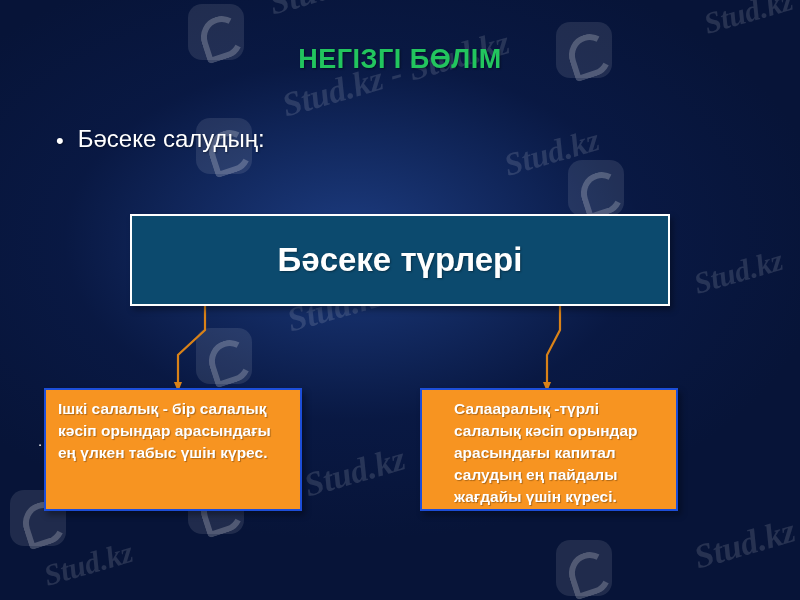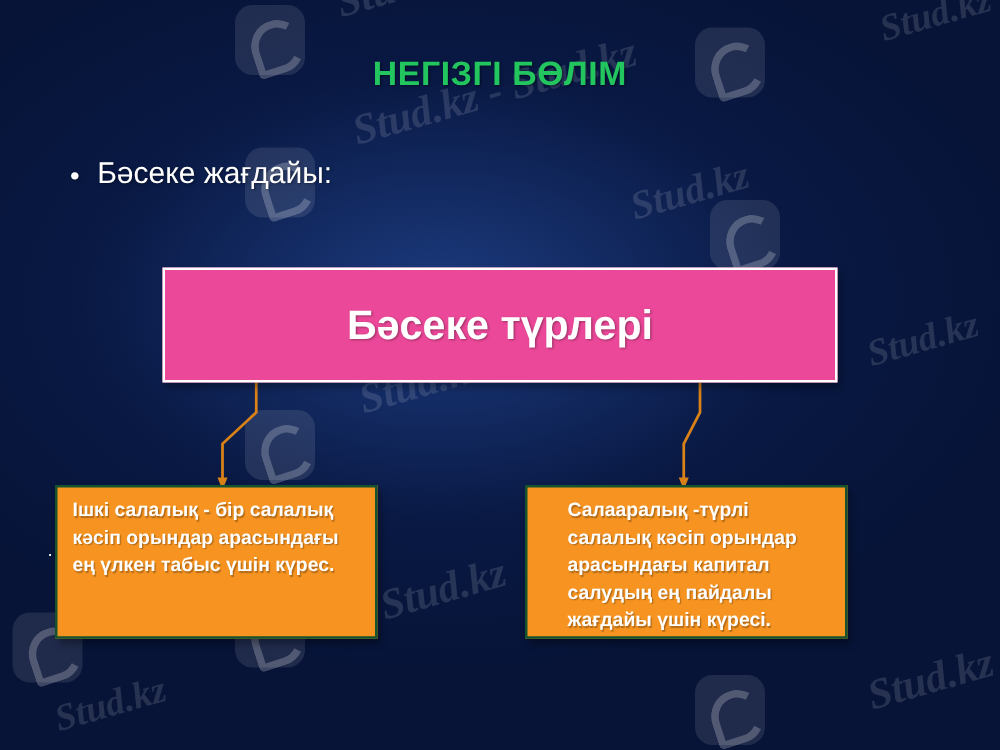--- a/index.html
+++ b/index.html
@@ -96,39 +96,39 @@
     top: 5px;
   }
 
   
   .node-main {
     position: absolute;
     left: 130px;
     top: 214px;
     width: 540px;
     height: 92px;
-    background: #ec4899;
+    background: #0c4a6e;
     border: 2px solid #ffffff;
     box-sizing: border-box;
     display: flex;
     align-items: center;
     justify-content: center;
     box-shadow: 3px 4px 6px rgba(0,0,0,0.35);
   }
   .node-main span {
     color: #ffffff;
     font-size: 33px;
     font-weight: bold;
     text-shadow: 1px 1px 2px rgba(0,0,0,0.35);
   }
 
   .node-sub {
     position: absolute;
     background: #f79421;
-    border: 2px solid #14532d;
+    border: 2px solid #1d4ed8;
     box-sizing: border-box;
     box-shadow: 3px 4px 6px rgba(0,0,0,0.35);
     color: #ffffff;
     font-size: 15.5px;
     font-weight: bold;
     line-height: 1.42;
     padding: 8px 10px 8px 12px;
     text-shadow: 1px 1px 1px rgba(0,0,0,0.3);
   }
   #node-left {
@@ -186,21 +186,21 @@
       <div class="wm" style="left: 300px; top: 468px; font-size: 34px; transform: rotate(-16deg);">Stud.kz</div>
       <div class="wm" style="left: 440px; top: 425px; font-size: 30px; transform: rotate(-16deg);">Stud.kz</div>
       <div class="wm" style="left: 690px; top: 540px; font-size: 34px; transform: rotate(-16deg);">Stud.kz</div>
       <div class="wm" style="left: 40px; top: 560px; font-size: 30px; transform: rotate(-16deg);">Stud.kz</div>
     </div>
 
   <div class="title">НЕГІЗГІ БӨЛІМ</div>
 
   <div class="bullet">
     <span class="dot">•</span>
-    <span>Бәсеке жағдайы:</span>
+    <span>Бәсеке салудың:</span>
   </div>
 
   <svg class="connectors" viewBox="0 0 800 600">
 
     <path d="M 205 306 L 205 330 L 178 355 L 178 386" fill="none" stroke="#d98218" stroke-width="2.2"></path>
     <polygon points="178,392 174,382 182,382" fill="#d98218"></polygon>
 
     <path d="M 560 306 L 560 330 L 547 355 L 547 386" fill="none" stroke="#d98218" stroke-width="2.2"></path>
     <polygon points="547,392 543,382 551,382" fill="#d98218"></polygon>
   </svg>

